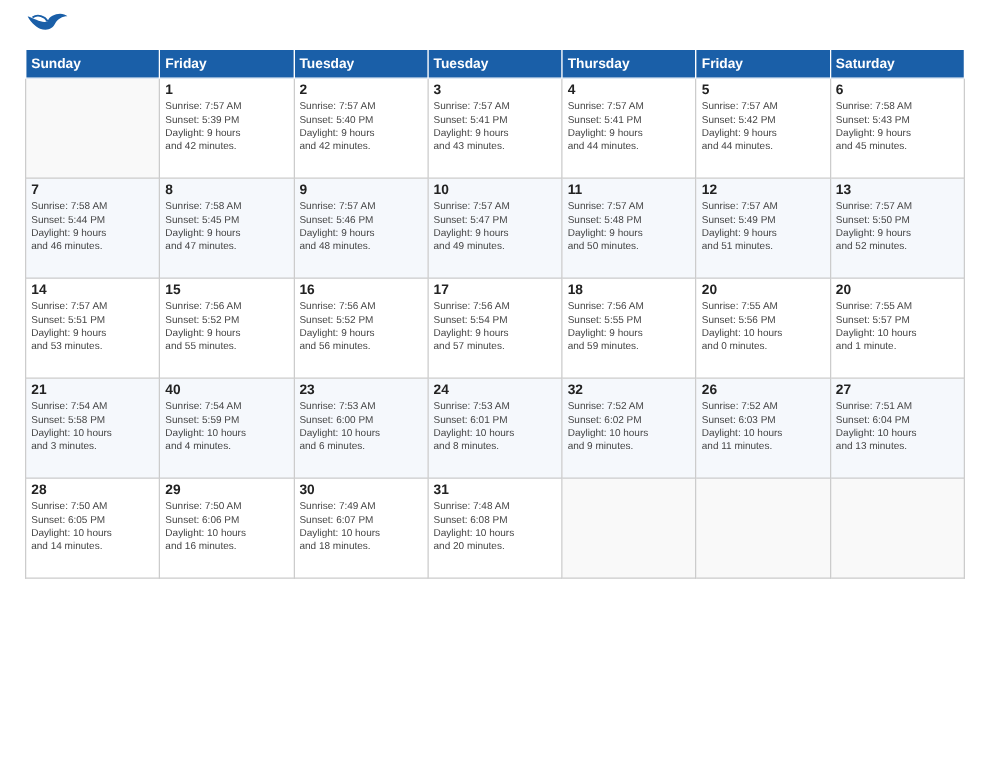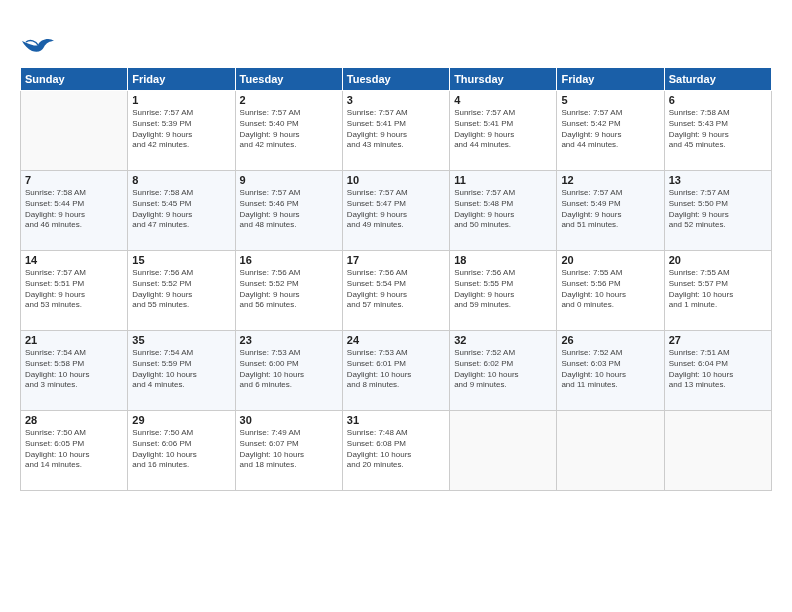--- a/index.html
+++ b/index.html
@@ -8,21 +8,20 @@
       background: #fff;
       width: 792px;
       height: 612px;
       overflow: hidden;
     }
     .page {
       width: 792px;
       height: 524px;
       background: #fff;
       padding: 15px 20px 10px 20px;
-      margin-top: 28px;
     }
     .header {
       display: flex;
       justify-content: space-between;
       align-items: flex-start;
       margin-bottom: 8px;
     }
     .logo {
       display: flex;
       flex-direction: column;
@@ -211,21 +210,21 @@
             <span class="day-number">20</span>
             <div class="day-info">Sunrise: 7:55 AM<br>Sunset: 5:57 PM<br>Daylight: 10 hours<br>and 1 minute.</div>
           </td>
         </tr>
         <tr>
           <td>
             <span class="day-number">21</span>
             <div class="day-info">Sunrise: 7:54 AM<br>Sunset: 5:58 PM<br>Daylight: 10 hours<br>and 3 minutes.</div>
           </td>
           <td>
-            <span class="day-number">35</span>
+            <span class="day-number">40</span>
             <div class="day-info">Sunrise: 7:54 AM<br>Sunset: 5:59 PM<br>Daylight: 10 hours<br>and 4 minutes.</div>
           </td>
           <td>
             <span class="day-number">23</span>
             <div class="day-info">Sunrise: 7:53 AM<br>Sunset: 6:00 PM<br>Daylight: 10 hours<br>and 6 minutes.</div>
           </td>
           <td>
             <span class="day-number">24</span>
             <div class="day-info">Sunrise: 7:53 AM<br>Sunset: 6:01 PM<br>Daylight: 10 hours<br>and 8 minutes.</div>
           </td>

